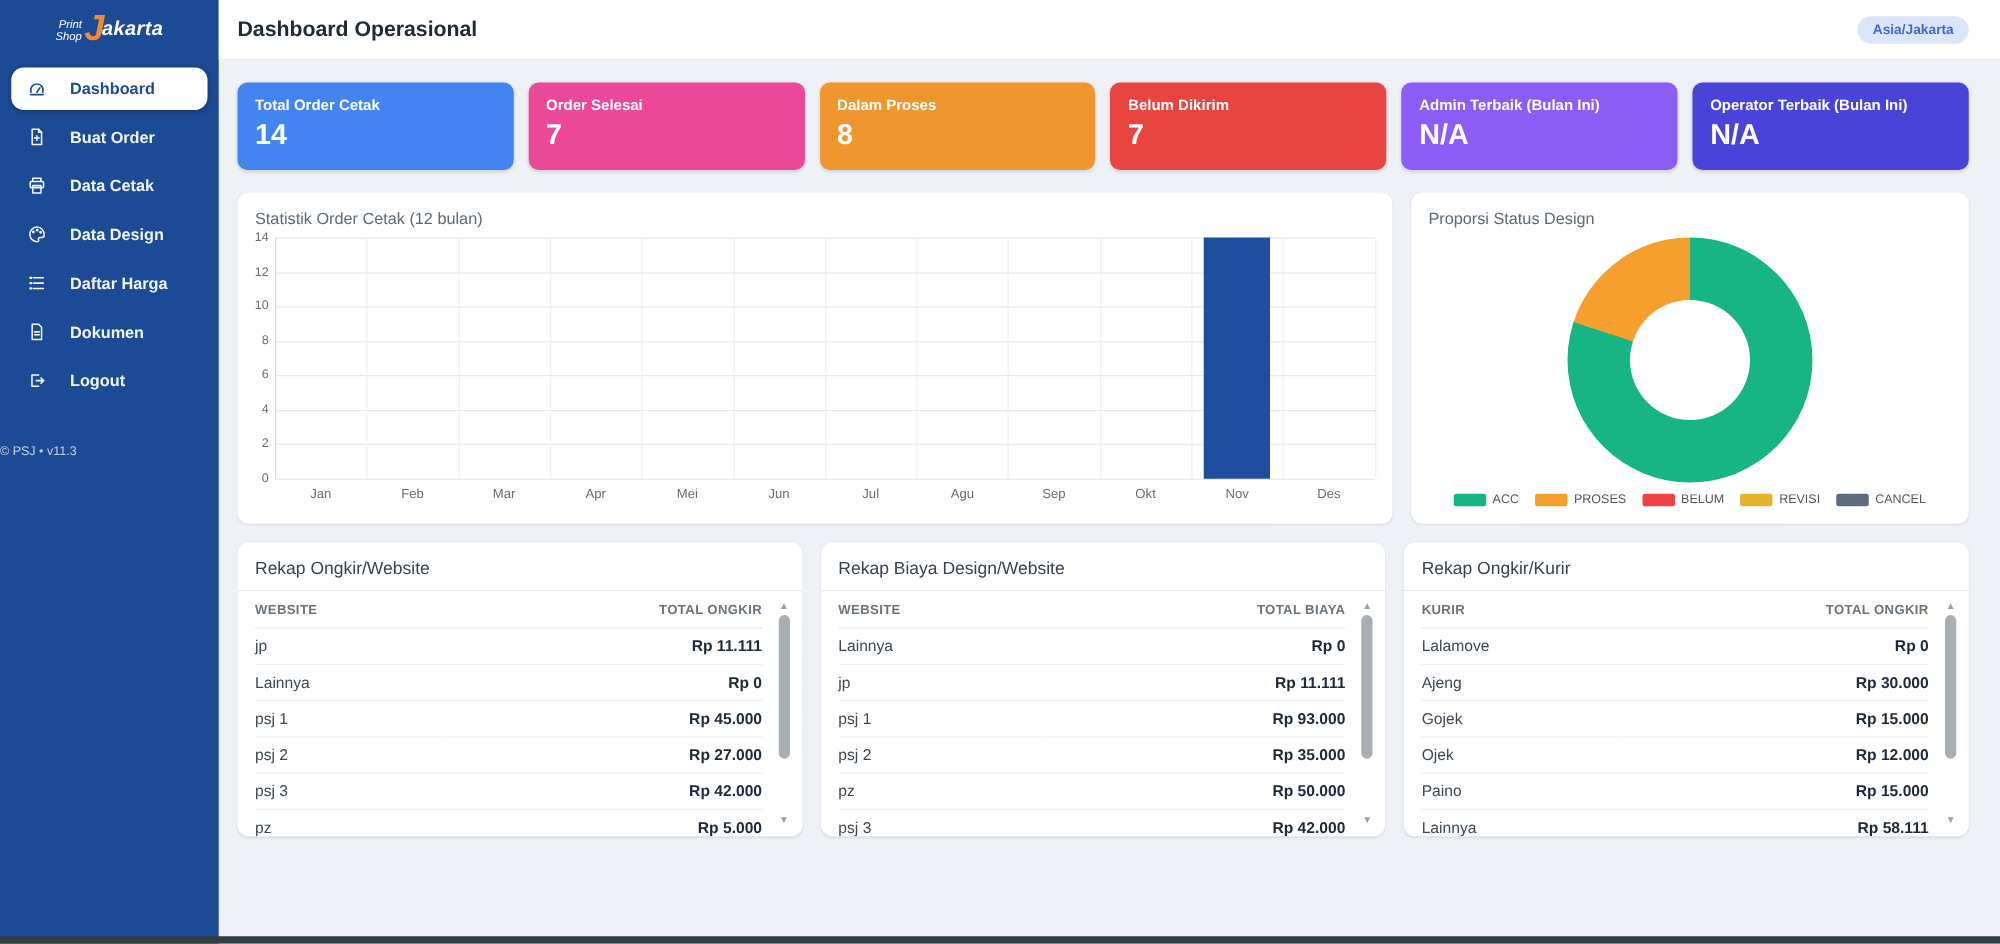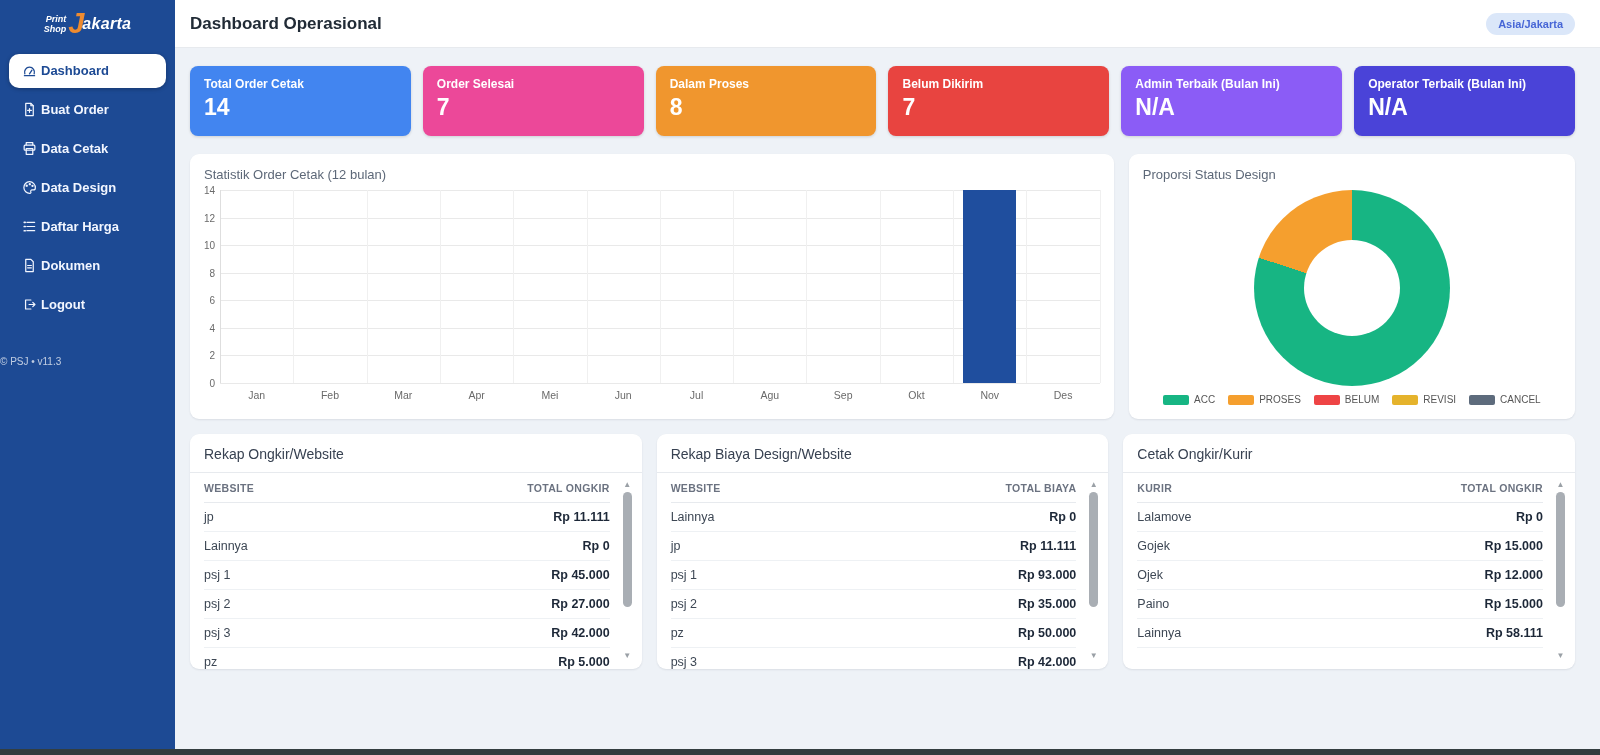--- a/index.html
+++ b/index.html
@@ -2,25 +2,25 @@
 <html><head>
 <meta charset="utf-8">
 <style>
   *{box-sizing:border-box;margin:0;padding:0}
   html,body{width:1600px;height:755px;overflow:hidden}
   body{font-family:"Liberation Sans",sans-serif;display:flex;background:#eef2f7;position:relative}
 
   
   .sidebar{width:175px;background:#1d4a94;color:#fff;display:flex;flex-direction:column;flex-shrink:0;height:100%}
   .logo{display:flex;align-items:center;justify-content:center;padding:13px 0 15px;cursor:default}
-  .logo-stack{display:flex;flex-direction:column;align-items:flex-end;font-size:9px;font-weight:700;font-style:italic;line-height:1.15;margin-right:1px}
+  .logo-stack{display:flex;flex-direction:column;align-items:flex-end;font-size:9px;font-weight:400;font-style:italic;line-height:1.15;margin-right:1px}
   .logo-j{color:#ef8b2f;font-size:29px;font-weight:800;font-style:italic;line-height:.75;margin:0 -2px 0 1px}
   .logo-rest{font-size:16px;font-weight:800;font-style:italic;letter-spacing:.3px}
   .menu{padding:4px 9px;display:flex;flex-direction:column;gap:5px}
-  .mi{display:flex;align-items:center;gap:4px;padding:8px 13px;border-radius:10px;font-size:13px;font-weight:600;color:#f2f6ff;cursor:pointer;line-height:18px}
+  .mi{display:flex;align-items:center;gap:19px;padding:8px 13px;border-radius:10px;font-size:13px;font-weight:600;color:#f2f6ff;cursor:pointer;line-height:18px}
   .mi.active{background:#fff;color:#1d4a94;box-shadow:0 1px 4px rgba(0,0,0,.28)}
   .mi .ico{display:flex;align-items:center}
   .mi svg{width:15px;height:15px;display:block}
   .side-footer{margin-top:30px;font-size:10px;color:rgba(255,255,255,.72)}
 
   
   .main{flex:1;display:flex;flex-direction:column;min-width:0}
   .topbar{height:48px;background:#fff;border-bottom:1px solid #e7eaee;display:flex;align-items:center;justify-content:space-between;padding:0 25px 0 15px;flex-shrink:0}
   .page-title{font-size:17px;font-weight:700;color:#212b36}
   .tz-badge{background:#dbe7f9;color:#4766d6;font-size:11px;font-weight:600;padding:5px 12px;border-radius:999px}
@@ -384,35 +384,39 @@
               </tbody>
           </table>
           <div class="sb">
             <span class="sb-arrow">▲</span>
             <span class="sb-thumb"></span>
             <span class="sb-arrow">▼</span>
           </div>
         </div>
 
         <div class="card table-card">
-          <div class="card-title">Cetak Ongkir/Kurir</div>
+          <div class="card-title">Rekap Ongkir/Kurir</div>
           <table class="tbl">
             <thead>
               <tr>
                 <th>KURIR</th>
                 <th class="num">TOTAL ONGKIR</th>
               </tr>
             </thead>
             <tbody>
 
                 <tr>
                   <td>Lalamove</td>
                   <td class="num">Rp 0</td>
                 </tr>
 
+                <tr>
+                  <td>Ajeng</td>
+                  <td class="num">Rp 30.000</td>
+                </tr>
 
                 <tr>
                   <td>Gojek</td>
                   <td class="num">Rp 15.000</td>
                 </tr>
 
                 <tr>
                   <td>Ojek</td>
                   <td class="num">Rp 12.000</td>
                 </tr>

